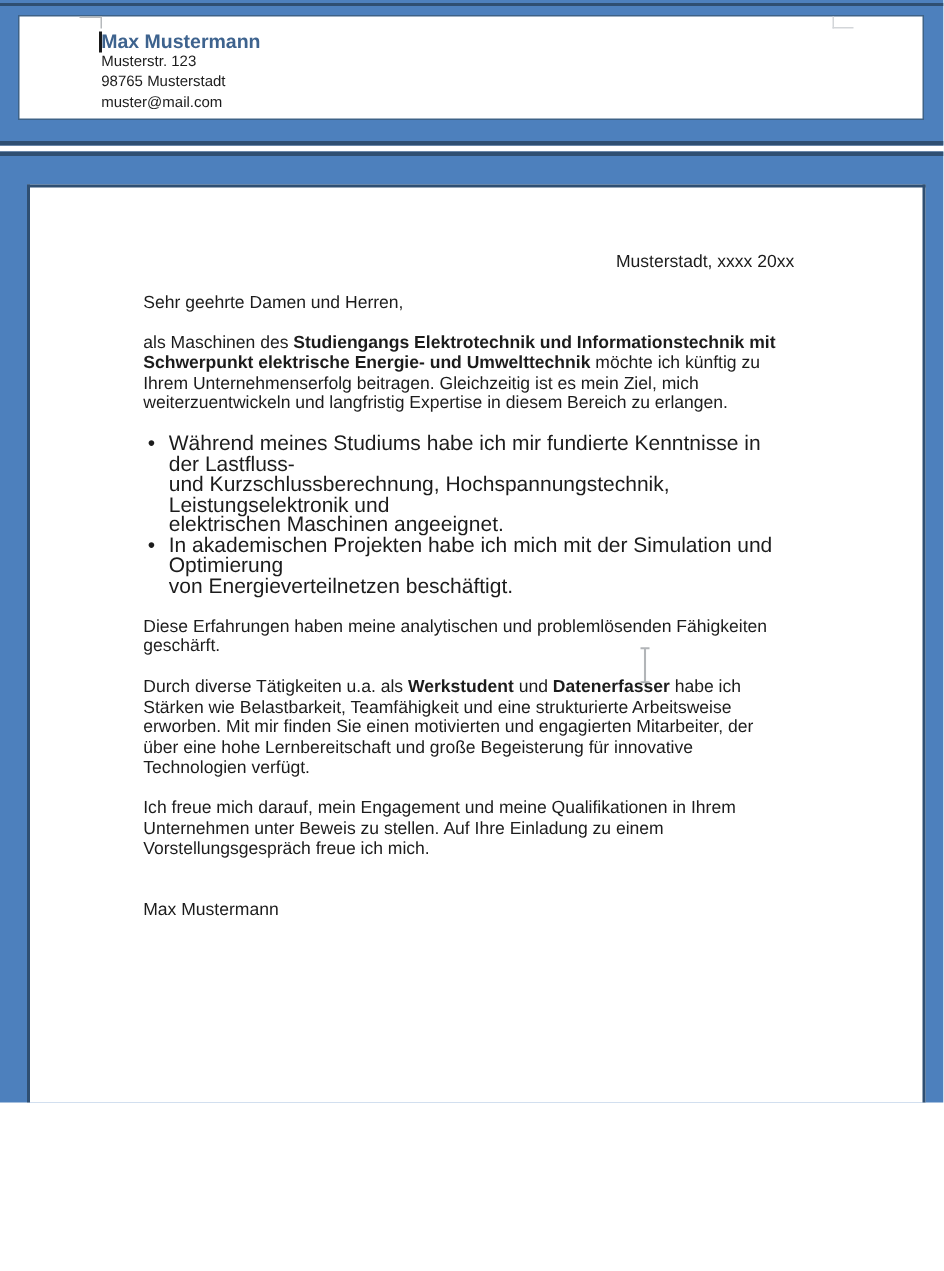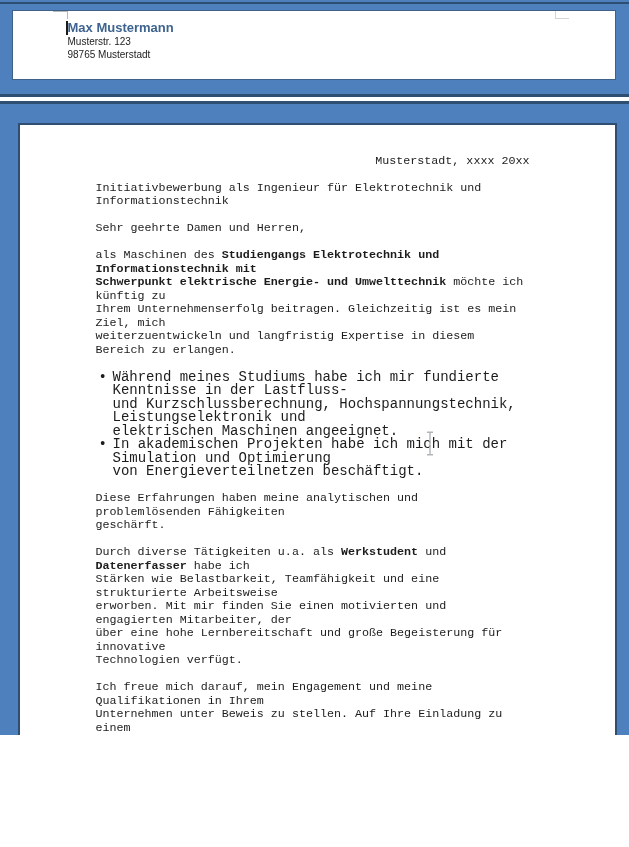--- a/index.html
+++ b/index.html
@@ -79,23 +79,22 @@
   .page-inner {
     position: absolute;
     left: 17.5px; top: 18.5px;
     width: 595px; bottom: 0;
     background: #ffffff;
     border: 2.5px solid #2f4f72;
     border-bottom: none;
   }
   .content {
     position: absolute;
-    left: 76px; top: 30px;
+    left: 76px; top: 43px;
     width: 434px;
-    font-family: Liberation Mono, monospace;
   }
   .content p {
     margin: 0 0 13.5px 0;
     font-size: 11.7px;
     line-height: 13.5px;
     white-space: pre-wrap;
     color: #1c1c1c;
   }
   .date { text-align: right; }
   .b { font-weight: bold; }
@@ -132,29 +131,29 @@
   <div class="header-frame">
     <div class="top-edge"></div>
     <div class="sender-box">
       <div class="corner corner-left"></div>
       <div class="corner corner-right"></div>
       <div class="caret"></div>
       <div class="sender-text">
         <div class="sender-name">Max Mustermann</div>
         <div class="sender-line">Musterstr. 123</div>
         <div class="sender-line">98765 Musterstadt</div>
+        <div class="sender-line">muster@mail.com</div>
       </div>
     </div>
   </div>
 
   <div class="page-frame">
     <div class="page-inner">
       <div class="content">
         <p class="date">Musterstadt, xxxx 20xx</p>
-        <p>Initiativbewerbung als Ingenieur für Elektrotechnik und Informationstechnik</p>
         <p>Sehr geehrte Damen und Herren,</p>
         <p><span>als Maschinen des </span><span class="b">Studiengangs Elektrotechnik und Informationstechnik mit
 Schwerpunkt elektrische Energie- und Umwelttechnik</span><span> möchte ich künftig zu
 Ihrem Unternehmenserfolg beitragen. Gleichzeitig ist es mein Ziel, mich
 weiterzuentwickeln und langfristig Expertise in diesem Bereich zu erlangen.</span></p>
         <ul class="quals">
           <li>Während meines Studiums habe ich mir fundierte Kenntnisse in der Lastfluss-
 und Kurzschlussberechnung, Hochspannungstechnik, Leistungselektronik und
 elektrischen Maschinen angeeignet.</li>
           <li>In akademischen Projekten habe ich mich mit der Simulation und Optimierung

